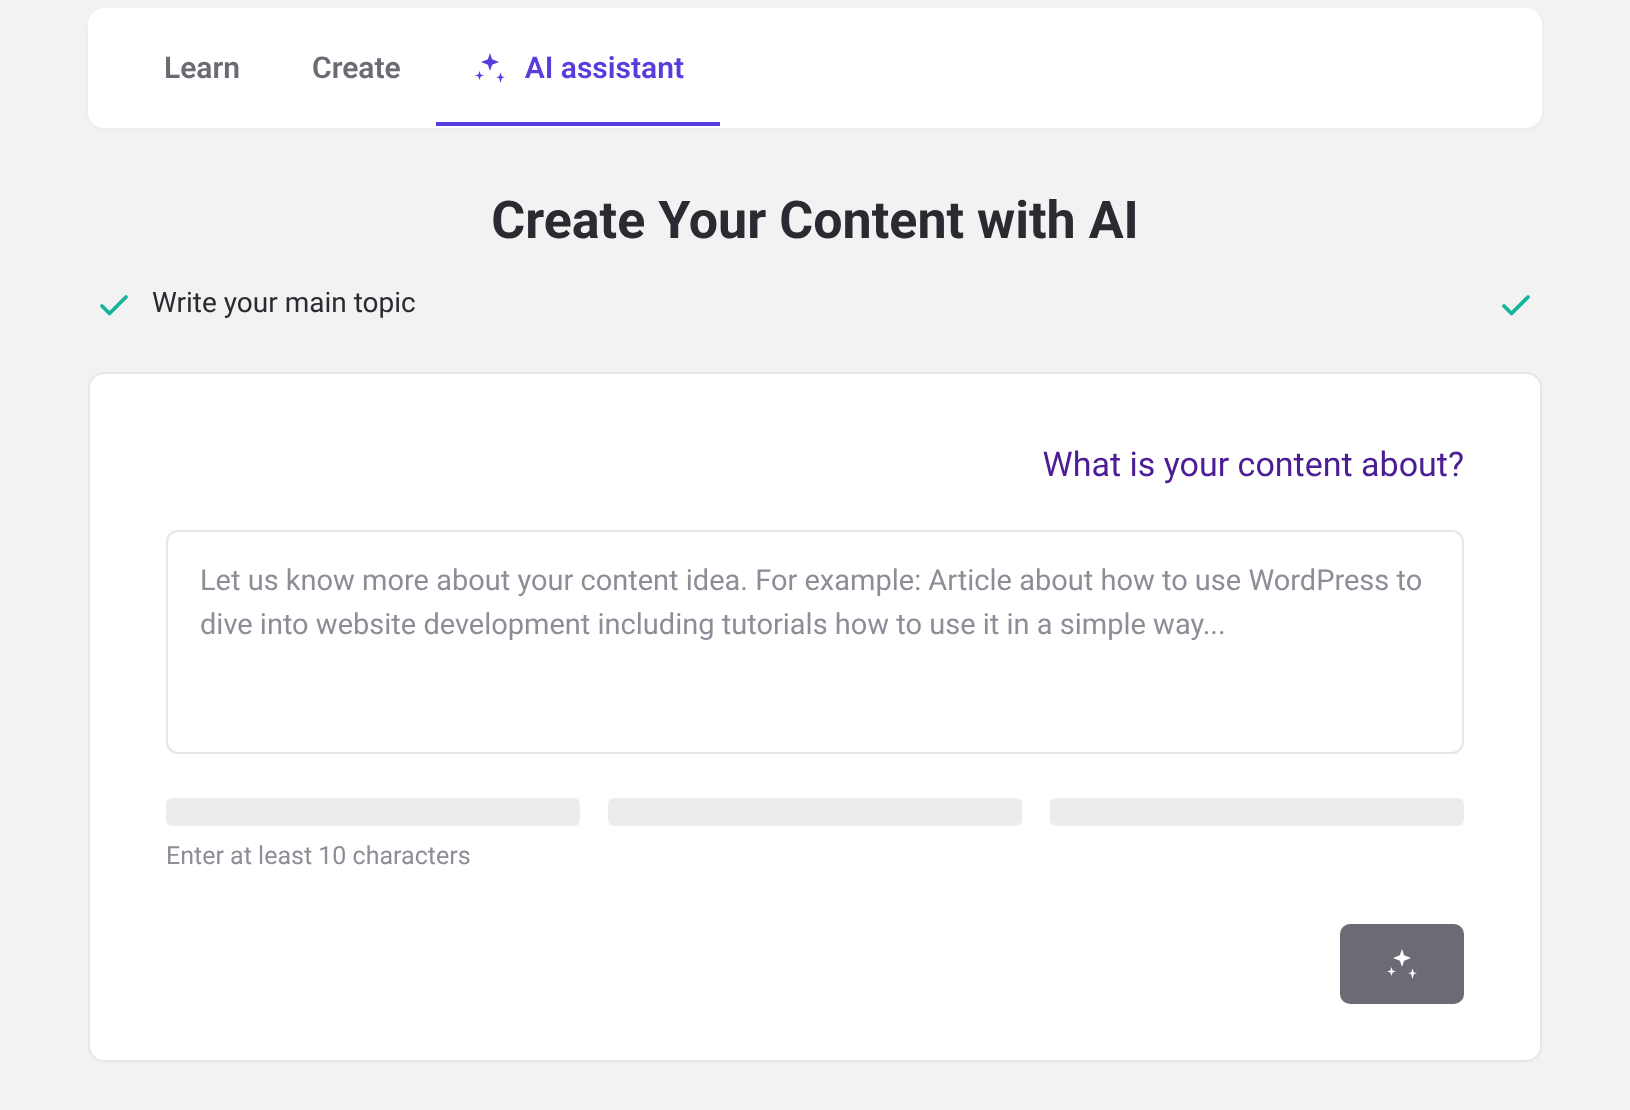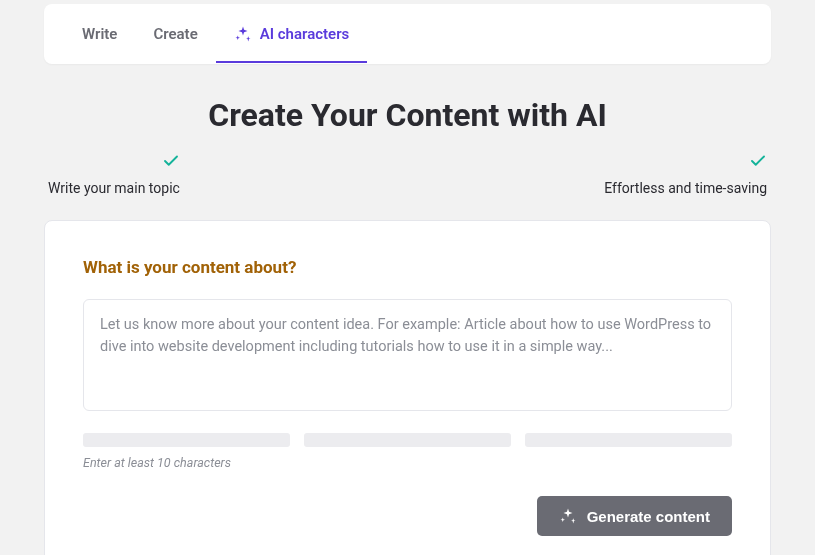--- a/index.html
+++ b/index.html
@@ -42,54 +42,54 @@
       position: absolute;
       bottom: 0;
       left: 0;
       right: 0;
       height: 2px;
       background: #5a3bdc;
     }
     .sparkle-icon svg { display: block; }
     .page-title {
       text-align: center;
-      font-size: 32px;
+      font-size: 26px;
       font-weight: 700;
       color: #2a2a30;
       margin: 32px 0 18px 0;
     }
     .benefits {
       display: flex;
       justify-content: space-between;
       align-items: center;
       padding: 0 4px;
       margin-bottom: 24px;
     }
     .benefit {
       display: flex;
-      align-items: flex-end;
+      align-items: flex-start;
       gap: 10px;
-      flex-direction: column;
     }
     .check-icon svg { display: block; }
     .benefit-text {
       font-size: 14px;
       color: #2a2a30;
     }
     .main-card {
       background: #fff;
       border: 1px solid #e5e6eb;
       border-radius: 8px;
       padding: 36px 38px 28px 38px;
     }
     .prompt-label {
       font-size: 17px;
-      font-weight: 700;
-      color: #a16207;
+      font-weight: 400;
+      color: #4c1d95;
       margin-bottom: 22px;
+      text-align: right;
     }
     .textarea {
       width: 100%;
       height: 112px;
       border: 1px solid #e5e6eb;
       border-radius: 6px;
       padding: 14px 16px;
       font-family: inherit;
       font-size: 14.5px;
       color: #2a2a30;
@@ -107,21 +107,20 @@
     .skeleton {
       flex: 1;
       height: 14px;
       background: #ececef;
       border-radius: 3px;
     }
     .helper-text {
       font-size: 12.5px;
       color: #8b8e96;
       margin-top: 8px;
-      font-style: italic;
     }
     .actions {
       display: flex;
       justify-content: flex-end;
       margin-top: 26px;
     }
     .generate-btn {
       background: #6a6b73;
       color: #fff;
       border: none;
@@ -136,53 +135,52 @@
     }
     .generate-btn .sparkle-icon svg path { fill: #fff; }
   </style>
 </head>
 <body>
 
 <div class="container">
 
   <div class="nav-card">
     <div class="nav-item">
-      <span>Write</span>
+      <span>Learn</span>
     </div>
     <div class="nav-item">
       <span>Create</span>
     </div>
     <div class="nav-item active">
       <span class="sparkle-icon">
         <svg width="18" height="18" viewBox="0 0 24 24">
             <path fill="#5a3bdc" d="M12 2l1.4 4.2L18 8l-4.6 1.8L12 14l-1.4-4.2L6 8l4.6-1.8L12 2zM5 14l.8 2.4L8 17l-2.2.6L5 20l-.8-2.4L2 17l2.2-.6L5 14zM19 15l.9 2.7 2.1.3-2.1.8L19 22l-.9-3.2-2.1-.8 2.1-.3L19 15z"></path>
           </svg>
       </span>
-      <span>AI characters</span>
+      <span>AI assistant</span>
     </div>
   </div>
 
   <h1 class="page-title">Create Your Content with AI</h1>
 
   <div class="benefits">
     <div class="benefit">
       <span class="check-icon">
         <svg width="18" height="18" viewBox="0 0 24 24" fill="none">
             <path d="M4 12l5 5L20 6" stroke="#14b39a" stroke-width="2.5" stroke-linecap="round" stroke-linejoin="round"></path>
           </svg>
       </span>
       <span class="benefit-text">Write your main topic</span>
     </div>
     <div class="benefit">
       <span class="check-icon">
         <svg width="18" height="18" viewBox="0 0 24 24" fill="none">
             <path d="M4 12l5 5L20 6" stroke="#14b39a" stroke-width="2.5" stroke-linecap="round" stroke-linejoin="round"></path>
           </svg>
       </span>
-      <span class="benefit-text">Effortless and time-saving</span>
     </div>
   </div>
 
   <div class="main-card">
     <div class="prompt-label">What is your content about?</div>
 
     <textarea class="textarea" placeholder="Let us know more about your content idea. For example: Article about how to use WordPress to dive into website development including tutorials how to use it in a simple way..." style=""></textarea>
 
     <div class="skeleton-row">
       <div class="skeleton"></div>
@@ -192,18 +190,17 @@
 
     <div class="helper-text">Enter at least 10 characters</div>
 
     <div class="actions">
       <button class="generate-btn">
         <span class="sparkle-icon">
           <svg width="18" height="18" viewBox="0 0 24 24">
               <path fill="#fff" d="M12 2l1.4 4.2L18 8l-4.6 1.8L12 14l-1.4-4.2L6 8l4.6-1.8L12 2zM5 14l.8 2.4L8 17l-2.2.6L5 20l-.8-2.4L2 17l2.2-.6L5 14zM19 15l.9 2.7 2.1.3-2.1.8L19 22l-.9-3.2-2.1-.8 2.1-.3L19 15z"></path>
             </svg>
         </span>
-        <span>Generate content</span>
       </button>
     </div>
   </div>
 
 </div>
 
 </body></html>

